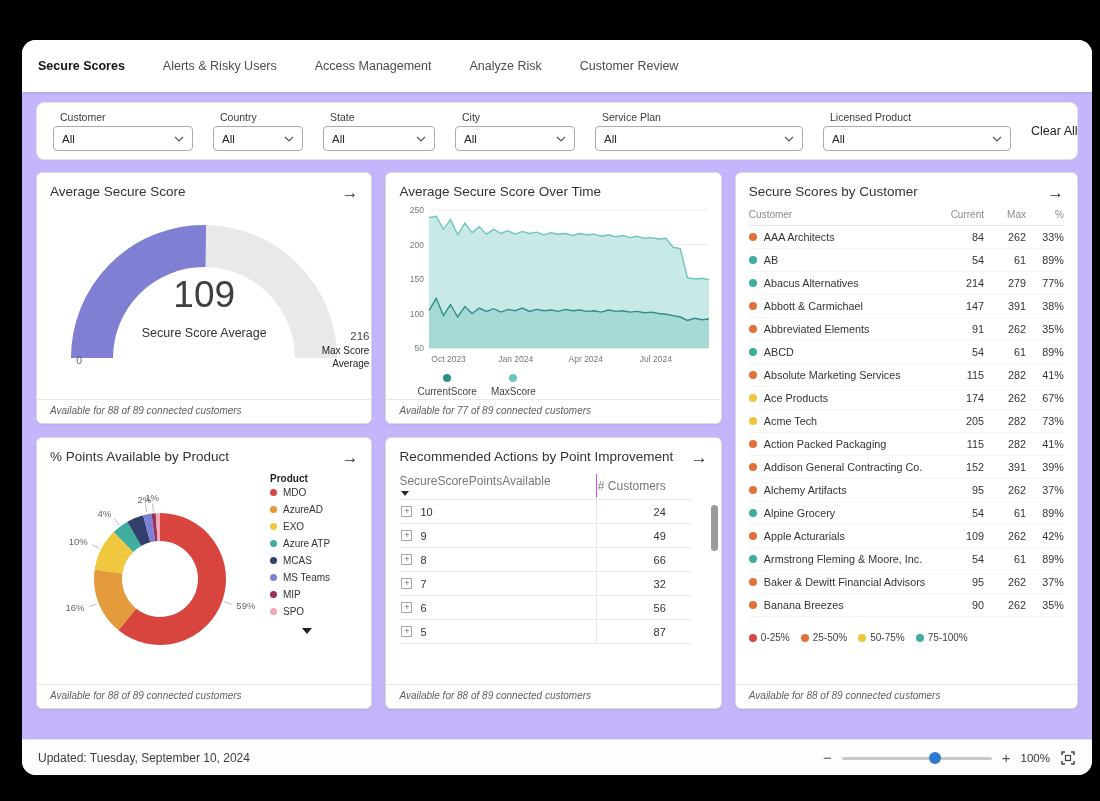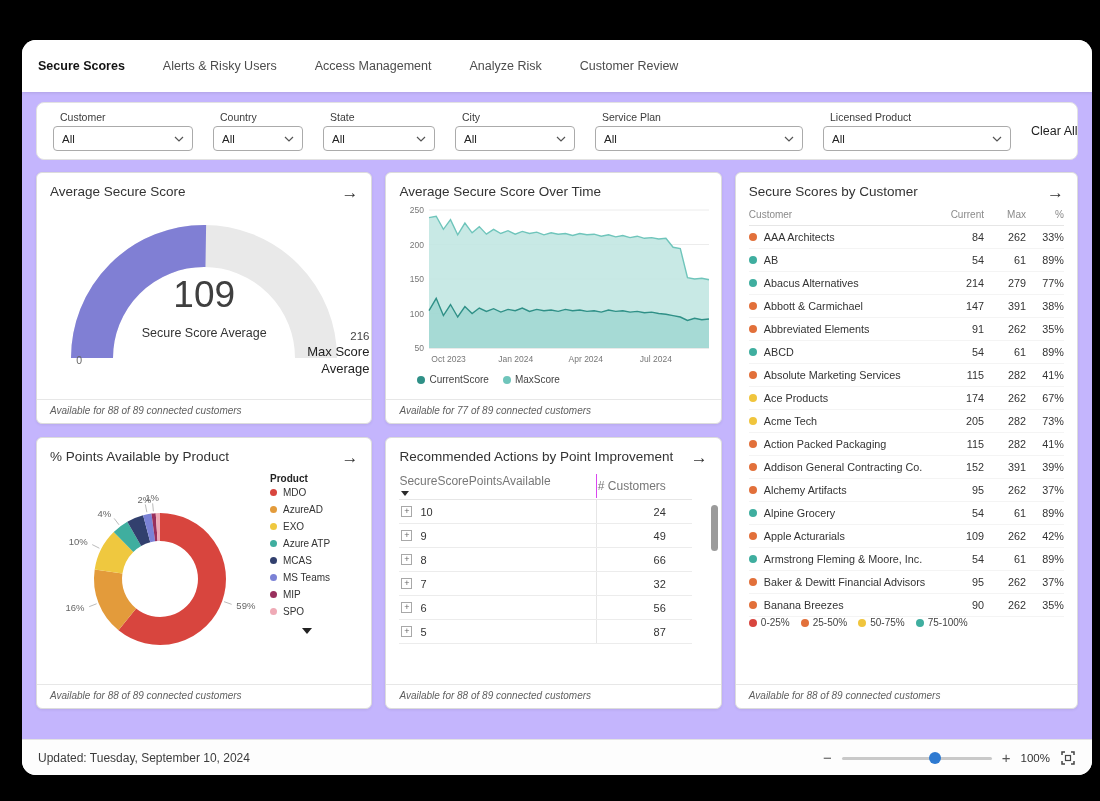--- a/index.html
+++ b/index.html
@@ -37,34 +37,34 @@
   .card-body { flex:1; position:relative; padding:0 13px; overflow:hidden; }
   .card-foot { border-top:1px solid #e7e7e7; font-size:10px; font-style:italic; color:#5f5f5f; padding:5px 13px 7px; flex:0 0 auto; }
 
   
   .gauge-wrap { position:relative; width:300px; height:160px; margin:2px auto 0; }
   .gauge-value { position:absolute; left:0; right:0; top:68px; text-align:center; font-size:37px; color:#3f3f3f; }
   .gauge-callout { position:absolute; left:0; right:0; top:120px; text-align:center; font-size:12.5px; color:#333; }
   .gauge-min { position:absolute; left:22px; top:148px; font-size:10.5px; color:#666; }
   .gauge-max { position:absolute; right:2px; top:126px; width:64px; text-align:right; }
   .gauge-max-val { font-size:11.5px; color:#444; margin-bottom:2px; }
-  .gauge-max-lab { font-size:13px; color:#222; line-height:1.3; }
+  .gauge-max-lab { font-size:10px; color:#222; line-height:1.3; }
 
   
   .ts-legend { display:flex; gap:14px; align-items:center; padding:2px 0 0 18px; }
-  .ts-leg-item { display:flex; align-items:center; gap:4px; font-size:10px; color:#444; }
+  .ts-leg-item { display:flex; align-items:center; gap:4px; font-size:10px; color:#444;flex-direction:column; }
   .dot { width:8px; height:8px; border-radius:50%; flex:0 0 auto; }
 
   
   .c-head,.c-row { display:grid; grid-template-columns:1fr 50px 42px 38px; align-items:center; }
   .c-head { height:22px; font-size:10px; color:#8a8a8a; border-bottom:1px solid #e6e6e6; }
   .c-row { height:23px; font-size:10.8px; color:#333; border-bottom:1px solid #f4f4f4; cursor:pointer; }
   .c-num { text-align:right; }
   .c-name { display:flex; align-items:center; gap:7px; overflow:hidden; white-space:nowrap; }
-  .c-legend { display:flex; gap:11px; align-items:flex-start; height:26px; font-size:10px; color:#444; }
+  .c-legend { display:flex; gap:11px; align-items:flex-end; height:26px; font-size:10px; color:#444; }
   .c-leg-item { display:flex; align-items:center; gap:4px; }
 
   
   .donut-body { display:flex; }
   .donut-area { flex:1; display:flex; align-items:center; justify-content:center; }
   .p-legend { width:92px; padding-top:4px; }
   .p-legend-title { font-size:10px; font-weight:bold; color:#222; margin-bottom:0; }
   .p-item { display:flex; align-items:center; gap:6px; height:17px; font-size:10px; color:#333; cursor:pointer; }
   .p-dot { width:7px; height:7px; border-radius:50%; flex:0 0 auto; }
   .legend-more { width:0; height:0; border-left:5px solid transparent; border-right:5px solid transparent;

